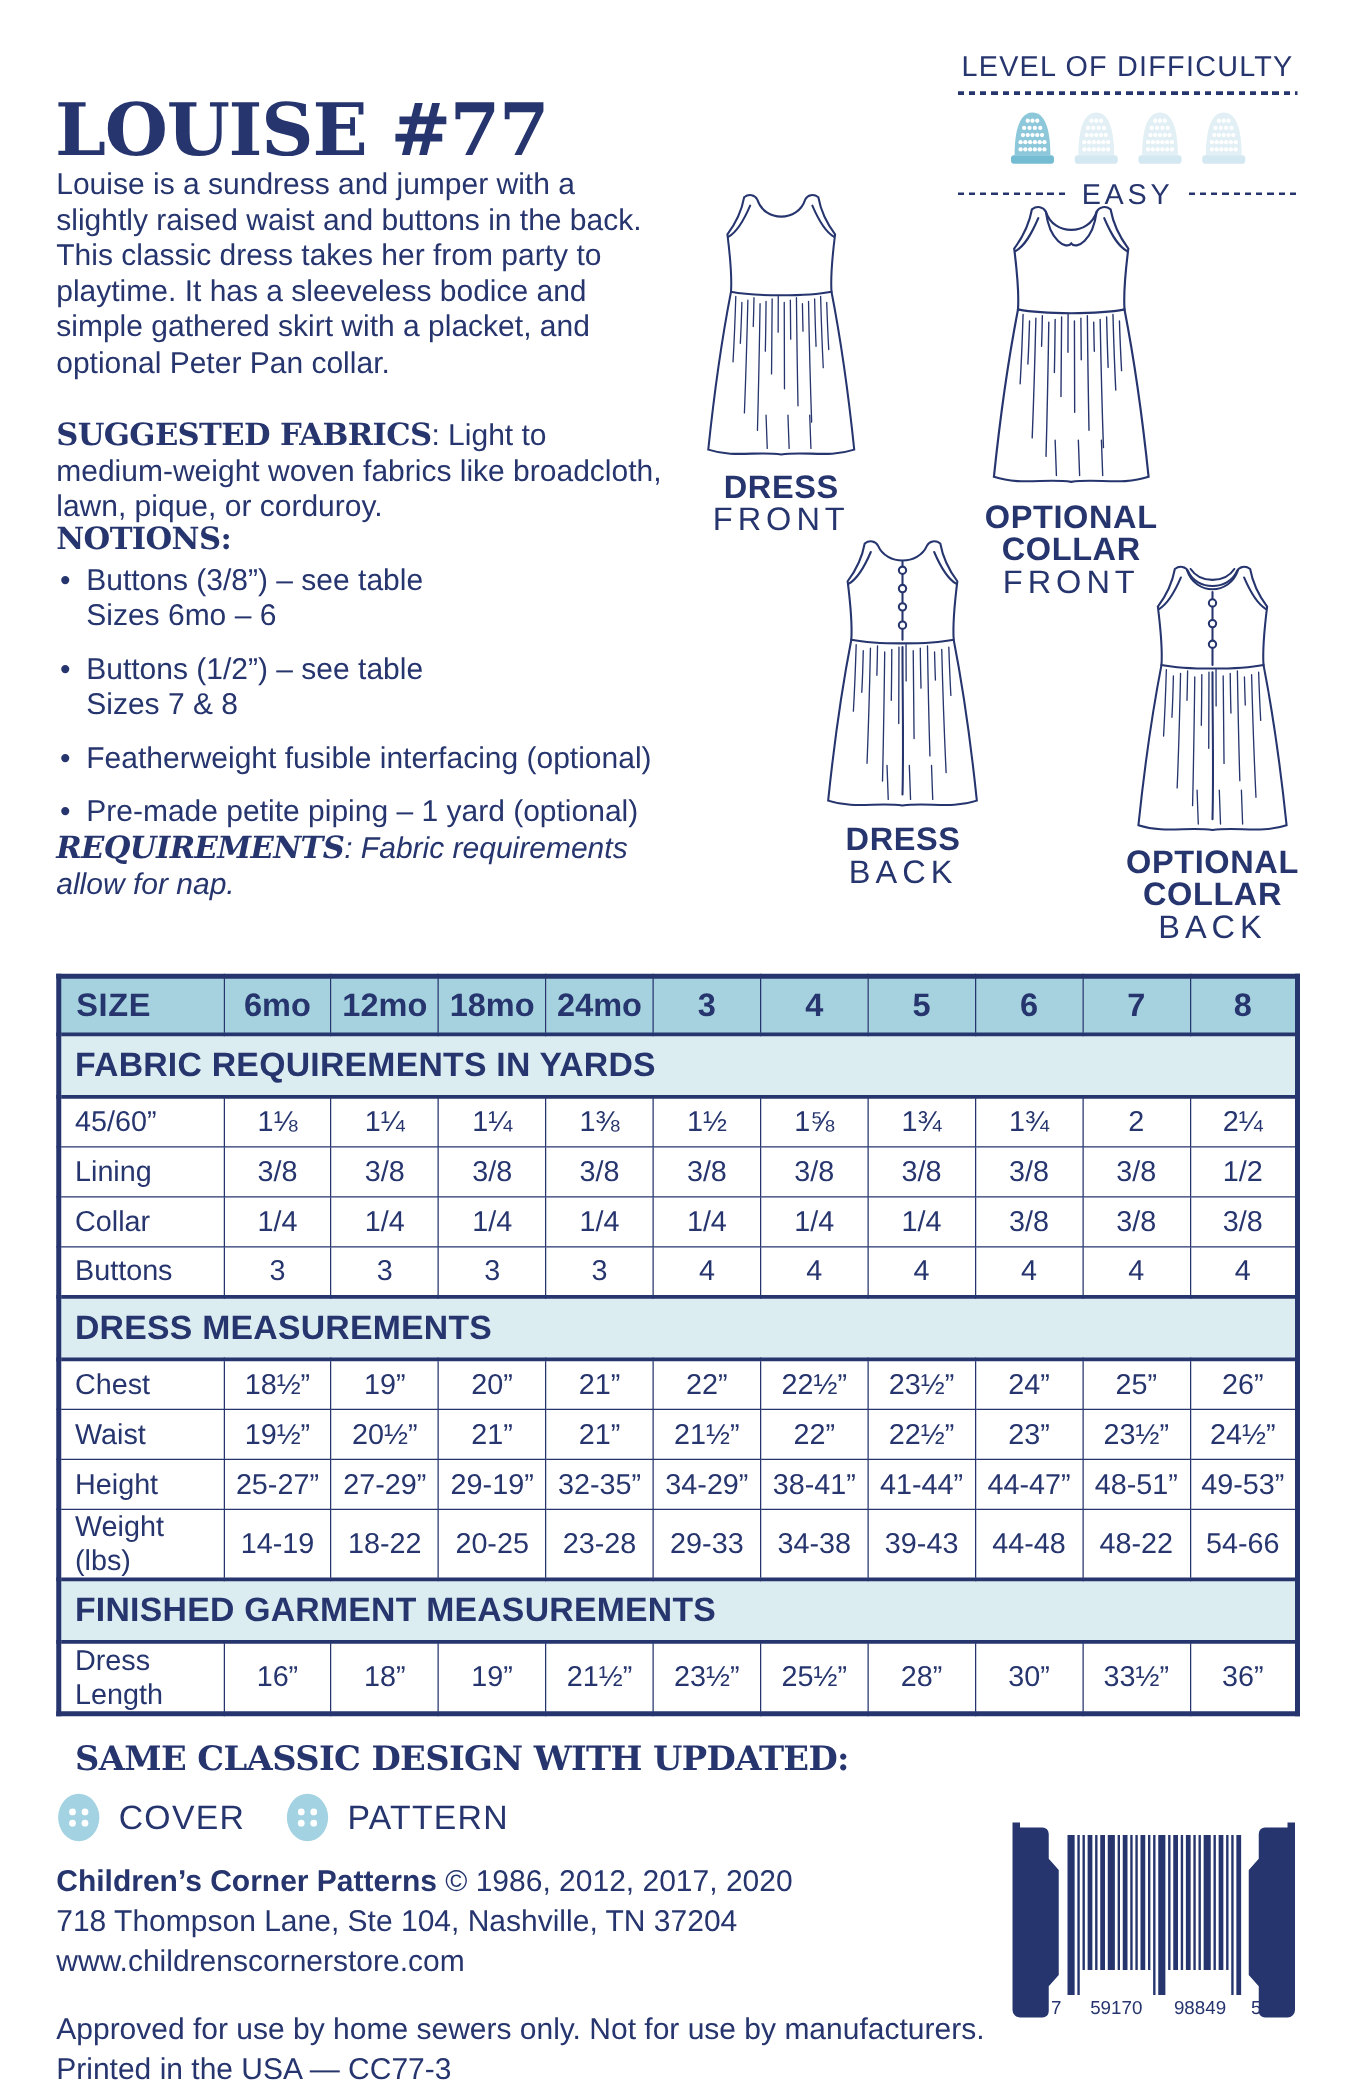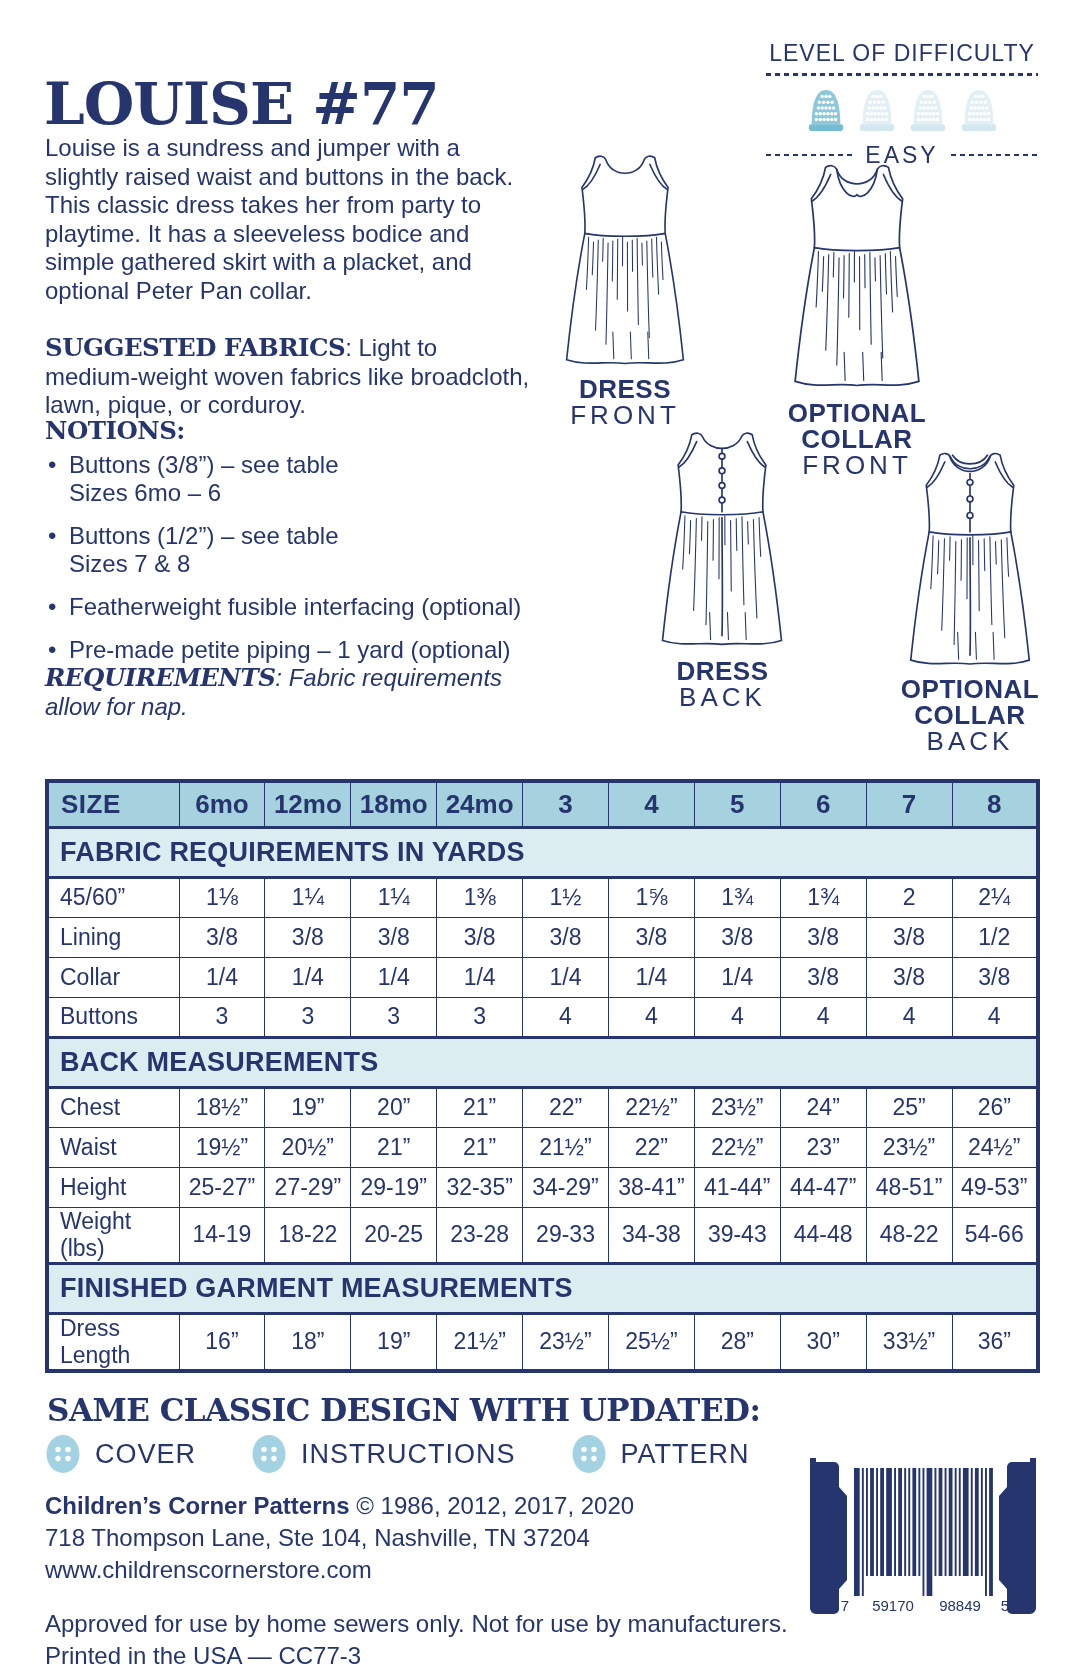--- a/index.html
+++ b/index.html
@@ -57,22 +57,22 @@
   #size-table thead th{font-size:26px;font-weight:bold;text-align:center;}
   #size-table thead th:first-child{text-align:left;padding-left:12px;letter-spacing:0.5px;}
   #size-table tr.band{height:50px;background:var(--band);}
   #size-table tr.band td{border-top:3.5px solid var(--navy);border-bottom:3.5px solid var(--navy);
               font-size:27px;font-weight:bold;text-align:left;padding-left:11px;letter-spacing:0.2px;}
   #size-table tbody tr{height:40px;}
   #size-table td{text-align:center;}
   #size-table td.rowlab{text-align:left;padding-left:11px;padding-right:4px;}
 
   
-  #updated-heading{left:47px;top:1392px;font-size:31px;}
-  #updated-items{left:45px;top:1434px;display:flex;gap:55px;align-items:center;}
+  #updated-heading{left:60px;top:1392px;font-size:27px;}
+  #updated-items{left:45px;top:1434px;display:flex;gap:32px;align-items:center;}
   .button-item{display:flex;align-items:center;gap:14px;}
   .button-item .bi-label{font-size:27px;letter-spacing:1px;}
   #footer-block{left:45px;top:1490px;font-size:24px;line-height:32px;}
   #footer-legal{left:45px;top:1608px;font-size:24px;line-height:32px;}
   .bold{font-weight:bold;}
 
   
   #barcode{left:806px;top:1458px;}
   #barcode .ink{fill:var(--navy);}
   #barcode text{fill:var(--navy);font-family:"Liberation Sans",sans-serif;font-size:15px;}
@@ -468,21 +468,21 @@
           <td>3</td>
           <td>3</td>
           <td>4</td>
           <td>4</td>
           <td>4</td>
           <td>4</td>
           <td>4</td>
           <td>4</td>
         </tr>
         <tr class="band">
-          <td colspan="11">BACK MEASUREMENTS</td>
+          <td colspan="11">DRESS MEASUREMENTS</td>
         </tr>
         <tr>
           <td class="rowlab">Chest</td>
           <td>18½”</td>
           <td>19”</td>
           <td>20”</td>
           <td>21”</td>
           <td>22”</td>
           <td>22½”</td>
           <td>23½”</td>
@@ -554,32 +554,20 @@
     <svg width="36" height="40" viewBox="0 0 36 40">
       <ellipse cx="18" cy="20" rx="16.5" ry="19" fill="#a3d2e2"></ellipse>
       <g fill="#fff">
         <circle cx="13" cy="15.5" r="2.7"></circle>
             <circle cx="23" cy="15.5" r="2.7"></circle>
         <circle cx="13" cy="24.5" r="2.7"></circle>
             <circle cx="23" cy="24.5" r="2.7"></circle>
       </g>
     </svg>
     <span class="bi-label">COVER</span>
-  </div>
-      <div class="button-item">
-    <svg width="36" height="40" viewBox="0 0 36 40">
-      <ellipse cx="18" cy="20" rx="16.5" ry="19" fill="#a3d2e2"></ellipse>
-      <g fill="#fff">
-        <circle cx="13" cy="15.5" r="2.7"></circle>
-            <circle cx="23" cy="15.5" r="2.7"></circle>
-        <circle cx="13" cy="24.5" r="2.7"></circle>
-            <circle cx="23" cy="24.5" r="2.7"></circle>
-      </g>
-    </svg>
-    <span class="bi-label">INSTRUCTIONS</span>
   </div>
       <div class="button-item">
     <svg width="36" height="40" viewBox="0 0 36 40">
       <ellipse cx="18" cy="20" rx="16.5" ry="19" fill="#a3d2e2"></ellipse>
       <g fill="#fff">
         <circle cx="13" cy="15.5" r="2.7"></circle>
             <circle cx="23" cy="15.5" r="2.7"></circle>
         <circle cx="13" cy="24.5" r="2.7"></circle>
             <circle cx="23" cy="24.5" r="2.7"></circle>
       </g>

